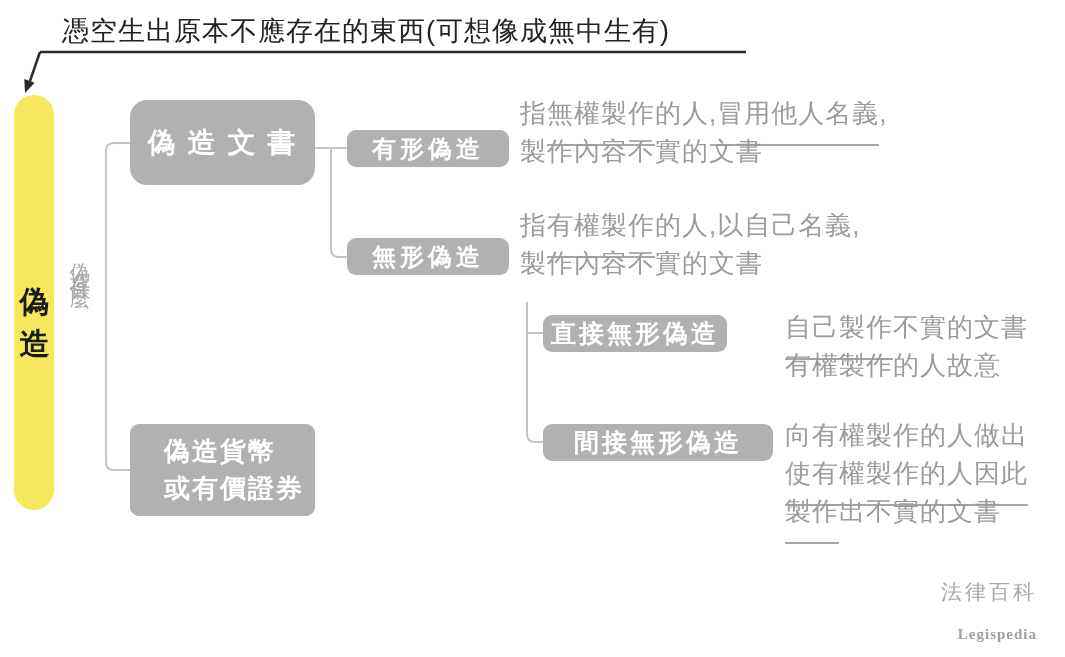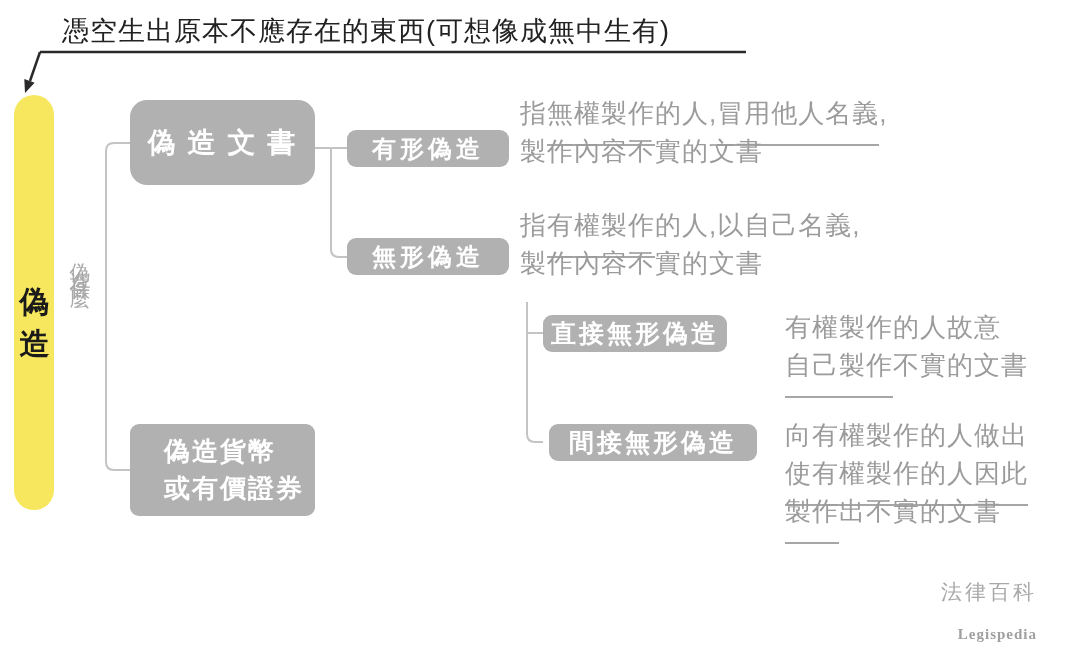--- a/index.html
+++ b/index.html
@@ -67,21 +67,21 @@
     left: 130px; top: 424px; width: 185px; height: 92px;
     font-size: 26px; line-height: 37px; letter-spacing: 2px;
     flex-direction: column; align-items: flex-start;
     padding-left: 34px; box-sizing: border-box;
   }
   .node-sm { height: 37px; font-size: 24px; letter-spacing: 4px; }
   .node-tangible   { left: 347px; top: 130px; width: 162px; }
   .node-intangible { left: 347px; top: 238px; width: 162px; }
   .node-lg { height: 37px; font-size: 25px; letter-spacing: 3px; }
   .node-direct   { left: 543px; top: 315px; width: 184px; text-align: right; }
-  .node-indirect { left: 543px; top: 424px; width: 208px; margin-left: 6px; }
+  .node-indirect { left: 543px; top: 424px; width: 230px; }
 
   .desc {
     position: absolute;
     color: #9b9b9b;
     font-size: 26px;
     line-height: 38px;
     letter-spacing: 1px;
     white-space: nowrap;
   }
   .desc .u { border-bottom: 2px solid #a6a6a6; padding-bottom: 16px; }
@@ -148,22 +148,22 @@
 
   <div class="desc desc-tangible">
       <div class="desc-line"><span>指</span><span class="u">無權製作</span><span>的人,</span><span class="u">冒用他人名義</span><span>,</span></div>
       <div class="desc-line"><span>製作內容不實的文書</span></div>
     </div>
   <div class="desc desc-intangible">
       <div class="desc-line"><span>指</span><span class="u">有權製作</span><span>的人,以自己名義,</span></div>
       <div class="desc-line"><span>製作內容不實的文書</span></div>
     </div>
   <div class="desc desc-direct">
+      <div class="desc-line"><span class="u">自己製作</span><span>不實的文書</span></div>
       <div class="desc-line"><span>有權製作的人故意</span></div>
-      <div class="desc-line"><span class="u">自己製作</span><span>不實的文書</span></div>
     </div>
   <div class="desc desc-indirect">
       <div class="desc-line"><span>向有權製作的人做出</span></div>
       <div class="desc-line"><span class="u">使有權製作的人因此</span></div>
       <div class="desc-line"><span class="u">製作</span><span>出不實的文書</span></div>
     </div>
 
   <div class="footer">
     <div class="brand-zh">法律百科</div>
     <div class="brand-en">Legispedia</div>

